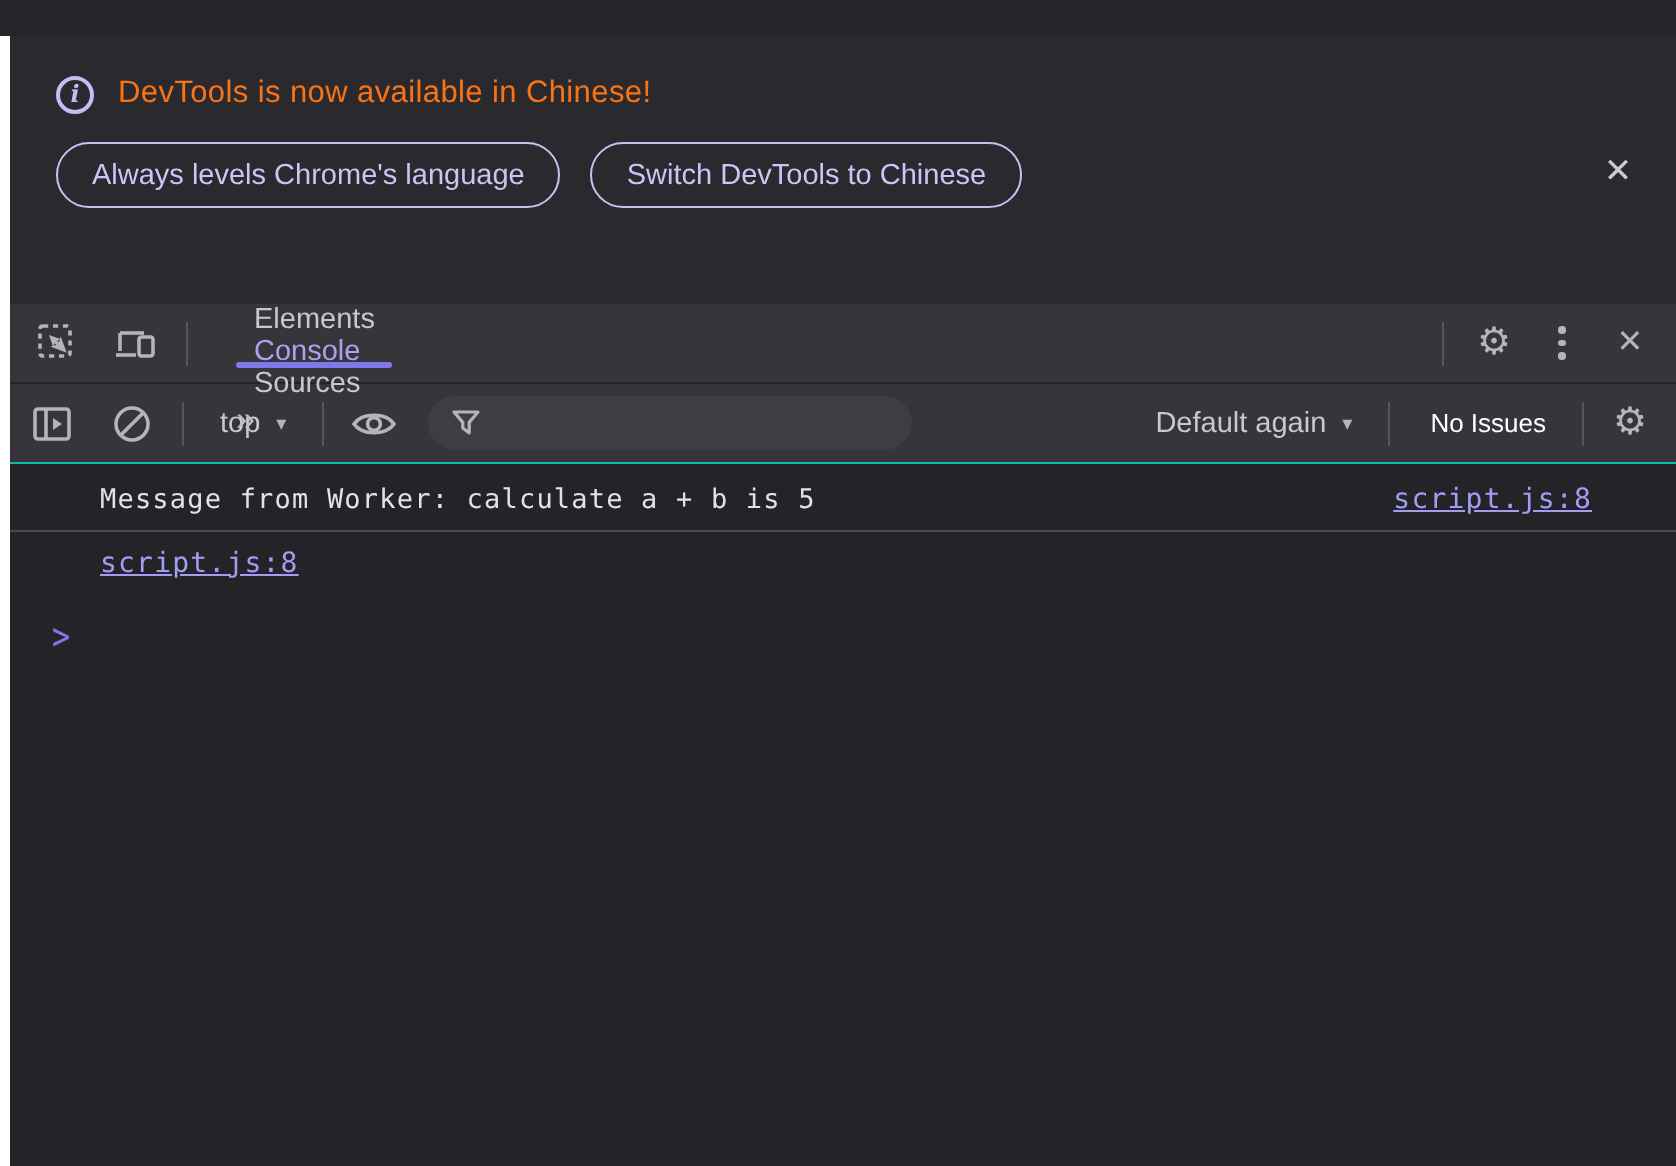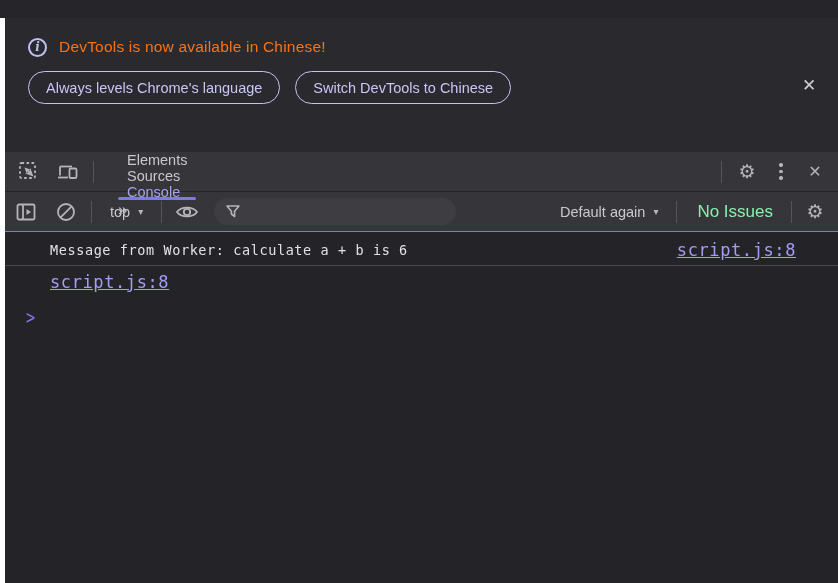--- a/index.html
+++ b/index.html
@@ -54,30 +54,30 @@
     font-family:"Liberation Sans", sans-serif; }
   .caret { font-size:10px; color:#b4b4b9; }
 
   .filter-pill { display:flex; align-items:center; gap:8px; width:242px; height:27px;
     background:#3d3d42; border-radius:14px; padding:0 12px; margin-left:10px; }
   .filter-pill input { background:transparent; border:none; outline:none; color:#e0e0e0;
     font-size:14.5px; width:160px; font-family:"Liberation Sans", sans-serif; }
   .filter-pill input::placeholder { color:#9ea0a5; }
 
   .spacer { flex:1; }
-  .plain-label { color:#86efac; font-size:17px; padding:0 12px; cursor:pointer; }
+  .plain-label { color:#ffffff; font-size:13px; padding:0 12px; cursor:pointer; }
 
   
   .console-area { flex:1; background:#242428; padding-top:3px; overflow:hidden; }
   .msg-row { display:flex; align-items:center; min-height:31px; padding:0 42px 0 45px;
     font-family:"DejaVu Sans Mono", monospace; font-size:13.5px; letter-spacing:.6px;
     color:#e2e2e4; }
   .msg-row.bordered { border-bottom:1px solid #4a4a4e; }
   .msg-text { flex:1; }
-  .msg-source { color:#a39cf5; text-decoration:underline; cursor:pointer; font-size:17px; }
+  .msg-source { color:#a39cf5; text-decoration:underline; cursor:pointer; font-size:14px; }
   .prompt-row { display:flex; align-items:center; height:30px; padding-left:21px; margin-top:6px; }
   .prompt-chevron { color:#7d7ae8; font-size:15px; font-family:"DejaVu Sans Mono", monospace;
     transform:scaleY(1.25); }
 </style>
 </head>
 <body>
 
 <div class="stage">
   <div class="top-strip"></div>
   <div class="page-sliver"></div>
@@ -110,22 +110,22 @@
           <path d="M3 4.5 h12" stroke="#b4b4b9" stroke-width="1.8" fill="none"></path>
           <path d="M3 4.5 v9" stroke="#b4b4b9" stroke-width="1.8" fill="none"></path>
           <path d="M1 15.5 h10" stroke="#b4b4b9" stroke-width="1.8" fill="none"></path>
           <rect x="12.5" y="6.5" width="7" height="9.5" rx="1.2" fill="none" stroke="#b4b4b9" stroke-width="1.8"></rect>
         </svg>
       </button>
       <div class="vdiv" style="margin:0 4px 0 8px;"></div>
 
       <div class="tabs">
         <div class="tab">Elements</div>
+        <div class="tab selected">Console</div>
         <div class="tab">Sources</div>
-        <div class="tab selected">Console</div>
         <div class="tab more-tabs">»</div>
       </div>
 
       <div class="spacer"></div>
       <div class="vdiv"></div>
       <button class="icon-btn" style="margin-left:8px;">
         <span class="glyph">⚙</span>
       </button>
       <button class="icon-btn">
         <span class="kebab">
@@ -183,21 +183,21 @@
       <div class="vdiv" style="margin:0 8px;"></div>
       <div class="plain-label">No Issues</div>
       <div class="vdiv" style="margin:0 6px;"></div>
       <button class="icon-btn" style="margin-right:6px;">
         <span class="glyph">⚙</span>
       </button>
     </div>
 
     <div class="console-area">
       <div class="msg-row bordered">
-        <span class="msg-text">Message from Worker: calculate a + b is 6</span>
+        <span class="msg-text">Message from Worker: calculate a + b is 5</span>
         <span class="msg-source">script.js:8</span>
       </div>
       <div class="msg-row">
         <span class="msg-source">script.js:8</span>
       </div>
       <div class="prompt-row">
         <span class="prompt-chevron">&gt;</span>
       </div>
     </div>
 

